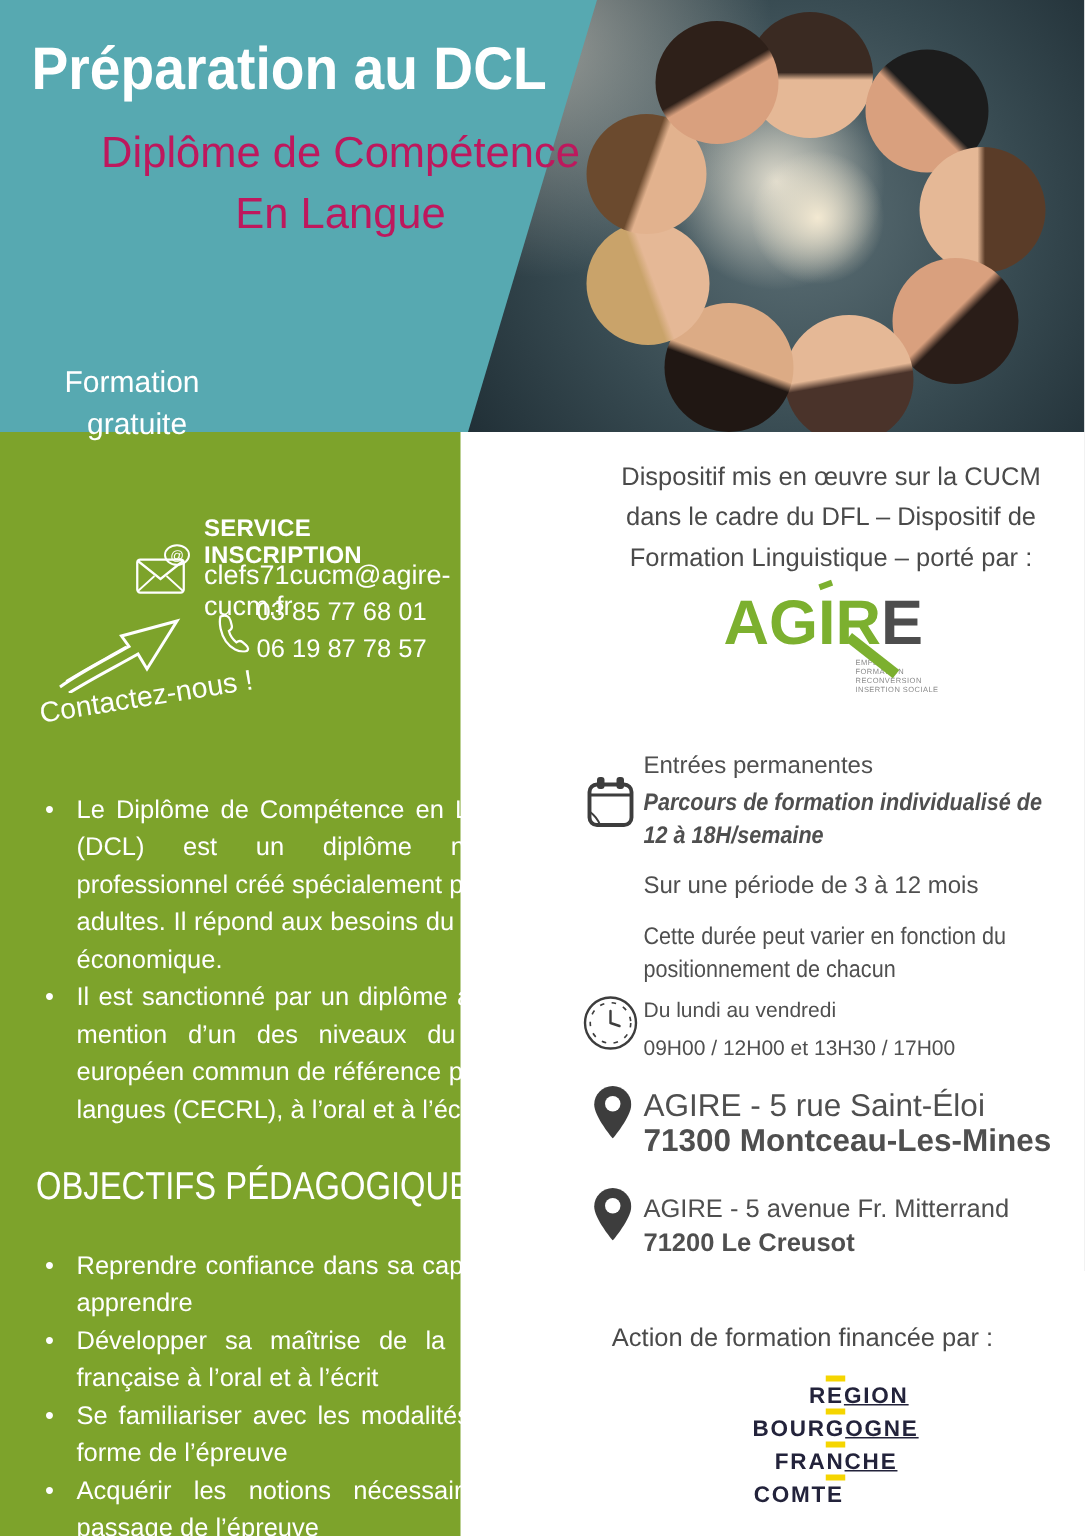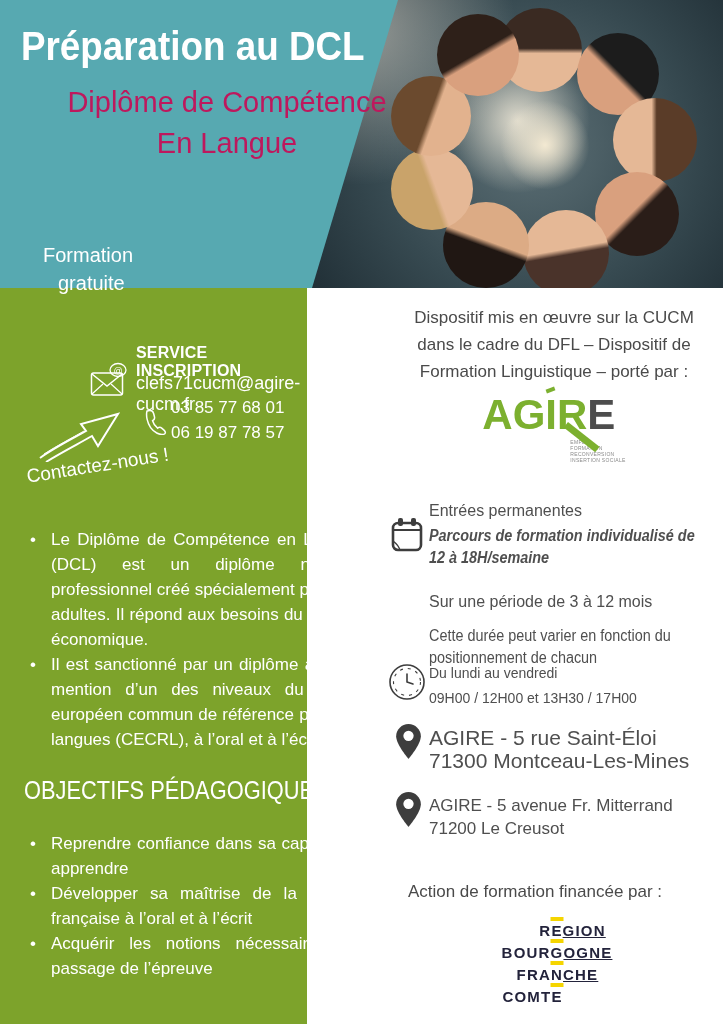--- a/index.html
+++ b/index.html
@@ -61,30 +61,30 @@
   .agire-e{color:#4d4d4d;}
   .agire-leg{position:absolute;left:86px;top:28px;width:40px;height:7px;background:#7cb02f;
          transform:rotate(38deg);transform-origin:left top;z-index:0;}
   .agire-tagline{margin-left:88px;margin-top:3px;font-size:5px;line-height:6px;color:#8a8a8a;
          letter-spacing:.3px;}
 
   .calendar-icon{position:absolute;left:6px;top:229px;}
   .entries{position:absolute;left:44px;top:212px;width:292px;font-size:16px;line-height:22px;}
   .entries-bold{font-weight:bold;margin-top:3px;font-style:italic;}
   .fitline{white-space:nowrap;transform:scaleX(.9);transform-origin:left top;}
-  .entries-period{margin-top:22px;}
+  .entries-period{margin-top:11px;}
   .entries-note{margin-top:12px;}
 
   .clock-icon{position:absolute;left:2px;top:374px;}
   .hours{position:absolute;left:44px;top:373px;font-size:14px;line-height:25px;}
   .pin1{position:absolute;left:11px;top:436px;}
   .loc1{position:absolute;left:44px;top:438px;font-size:21px;line-height:23px;}
   .pin2{position:absolute;left:11px;top:504px;}
   .loc2{position:absolute;left:44px;top:506px;font-size:17px;line-height:23px;}
-  .loc-bold{font-weight:normal;}
+  .loc-bold{font-weight:bold;}
 
   .funding{position:absolute;left:0;top:594px;width:300px;text-align:center;font-size:17px;color:#4a4a4a;}
 
   .region-logo{position:absolute;left:86px;top:632px;width:172px;color:#23233b;}
   .region-row{display:flex;font-size:15px;font-weight:bold;letter-spacing:1.2px;line-height:22px;}
   .region-prefix{flex:1;text-align:right;white-space:pre;}
   .region-suffix{flex:1;text-align:left;white-space:pre;text-decoration:underline;}
   .region-accent{position:relative;}
   .region-accent::before{content:"";position:absolute;top:-3px;left:50%;transform:translateX(-50%);
          width:13px;height:3.5px;background:#f5d500;}
@@ -154,20 +154,21 @@
     <ul class="bullets about">
       <li>Le Diplôme de Compétence en Langue (DCL) est un diplôme national professionnel créé spécialement pour les adultes. Il répond aux besoins du monde économique.</li>
       <li>Il est sanctionné par un diplôme avec la mention d’un des niveaux du cadre européen commun de référence pour les langues (CECRL), à l’oral et à l’écrit.</li>
     </ul>
 
     <div class="objectives-heading">OBJECTIFS PÉDAGOGIQUES :</div>
 
     <ul class="bullets objectives">
       <li>Reprendre confiance dans sa capacité à apprendre</li>
       <li>Développer sa maîtrise de la langue française à l’oral et à l’écrit</li>
+      <li>Se familiariser avec les modalités de la forme de l’épreuve</li>
       <li>Acquérir les notions nécessaires au passage de l’épreuve</li>
     </ul>
   </div>
 
   <div class="right">
 
     <div class="intro">
       <div>Dispositif mis en œuvre sur la CUCM</div>
       <div>dans le cadre du DFL – Dispositif de</div>
       <div>Formation Linguistique – porté par :</div>

